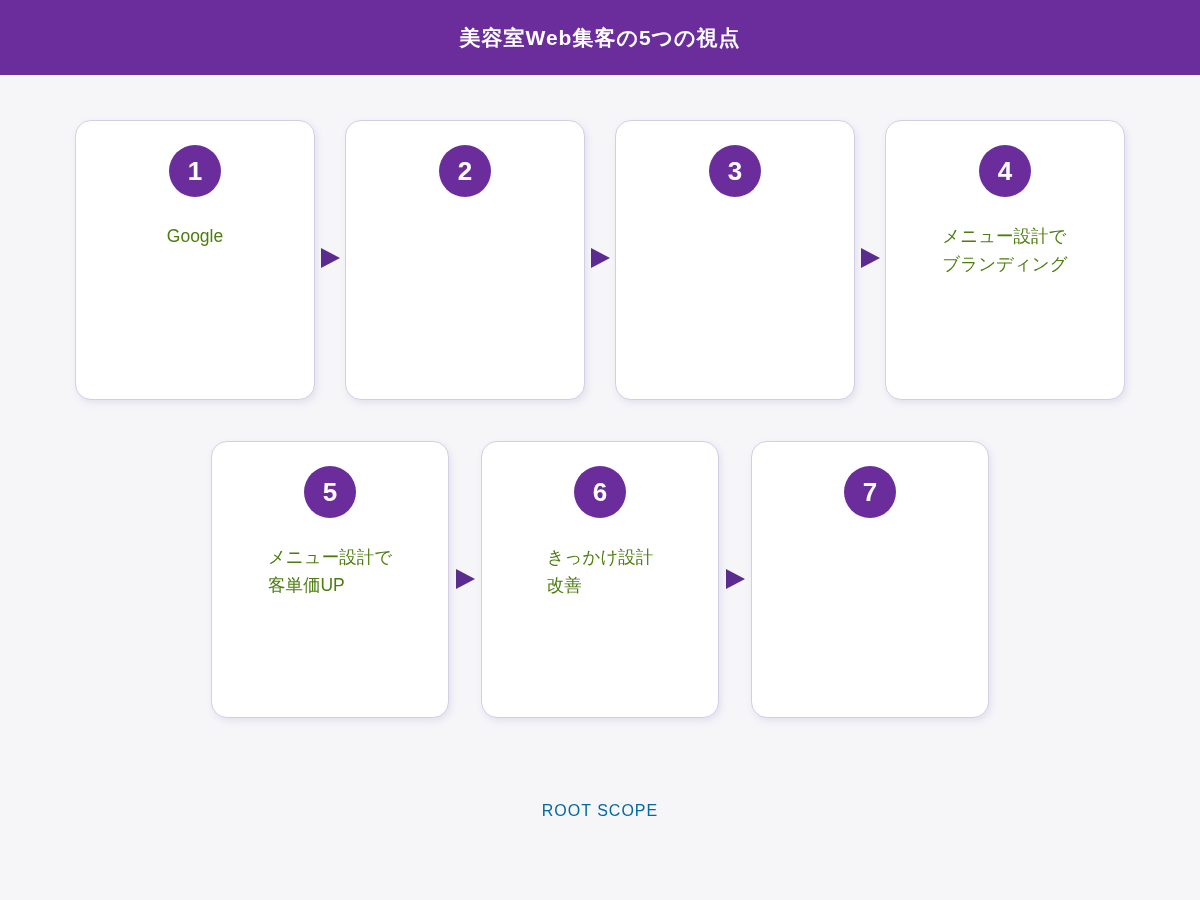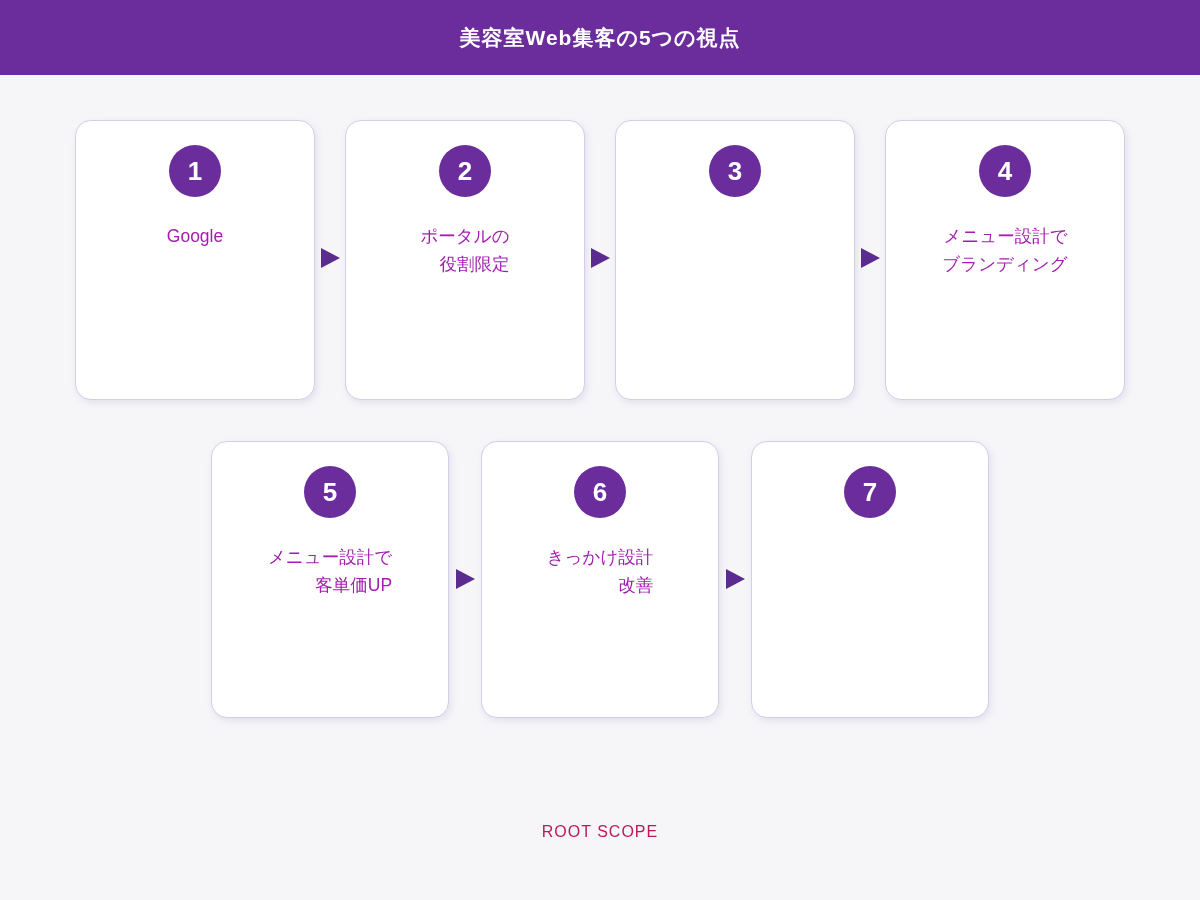--- a/index.html
+++ b/index.html
@@ -45,43 +45,43 @@
     background: #6b2d9c;
     display: flex; align-items: center; justify-content: center;
   }
   .num-circle span {
     color: #ffffff;
     font-size: 26px;
     font-weight: 700;
   }
   .card-text {
     margin-top: 25px;
-    text-align: right;
-    color: #a21caf;
+    text-align: left;
+    color: #4d7c0f;
     font-size: 17.5px;
     line-height: 28px;
   }
   .arrow-slot {
     width: 30px;
     align-self: stretch;
     display: flex;
     justify-content: center;
   }
   .row-2 .arrow-slot { width: 32px; }
   .arrow-triangle {
     margin-top: 128px;
     width: 0; height: 0;
     border-top: 10px solid transparent;
     border-bottom: 10px solid transparent;
     border-left: 19px solid #5c2b90;
   }
   .footer {
-    margin-top: 105px;
+    margin-top: 84px;
     text-align: center;
-    color: #be185d;
+    color: #0369a1;
     font-size: 16px;
     letter-spacing: 1px;
   }
 </style>
 </head>
 <body>
 
 <div class="header">
   <h1>美容室Web集客の5つの視点</h1>
 </div>
@@ -94,24 +94,20 @@
     <div class="card-text">
       <div>Google</div>
     </div>
   </div>
   <div class="arrow-slot">
     <div class="arrow-triangle"></div>
   </div>
   <div class="card">
     <div class="num-circle">
       <span>2</span>
-    </div>
-    <div class="card-text">
-      <div>ポータルの</div>
-      <div>役割限定</div>
     </div>
   </div>
   <div class="arrow-slot">
     <div class="arrow-triangle"></div>
   </div>
   <div class="card">
     <div class="num-circle">
       <span>3</span>
     </div>
   </div>

